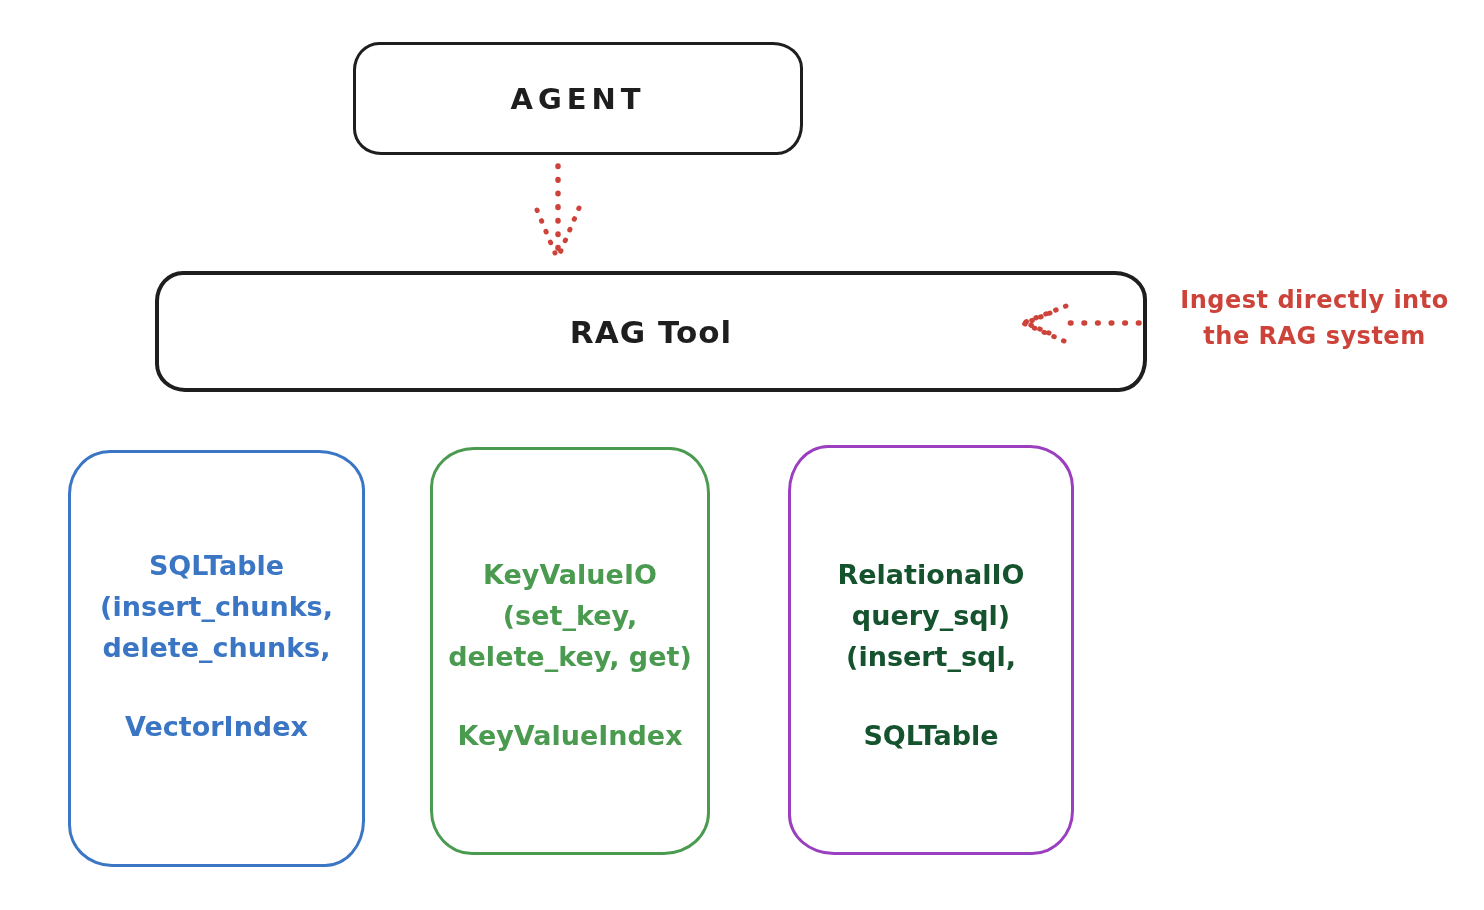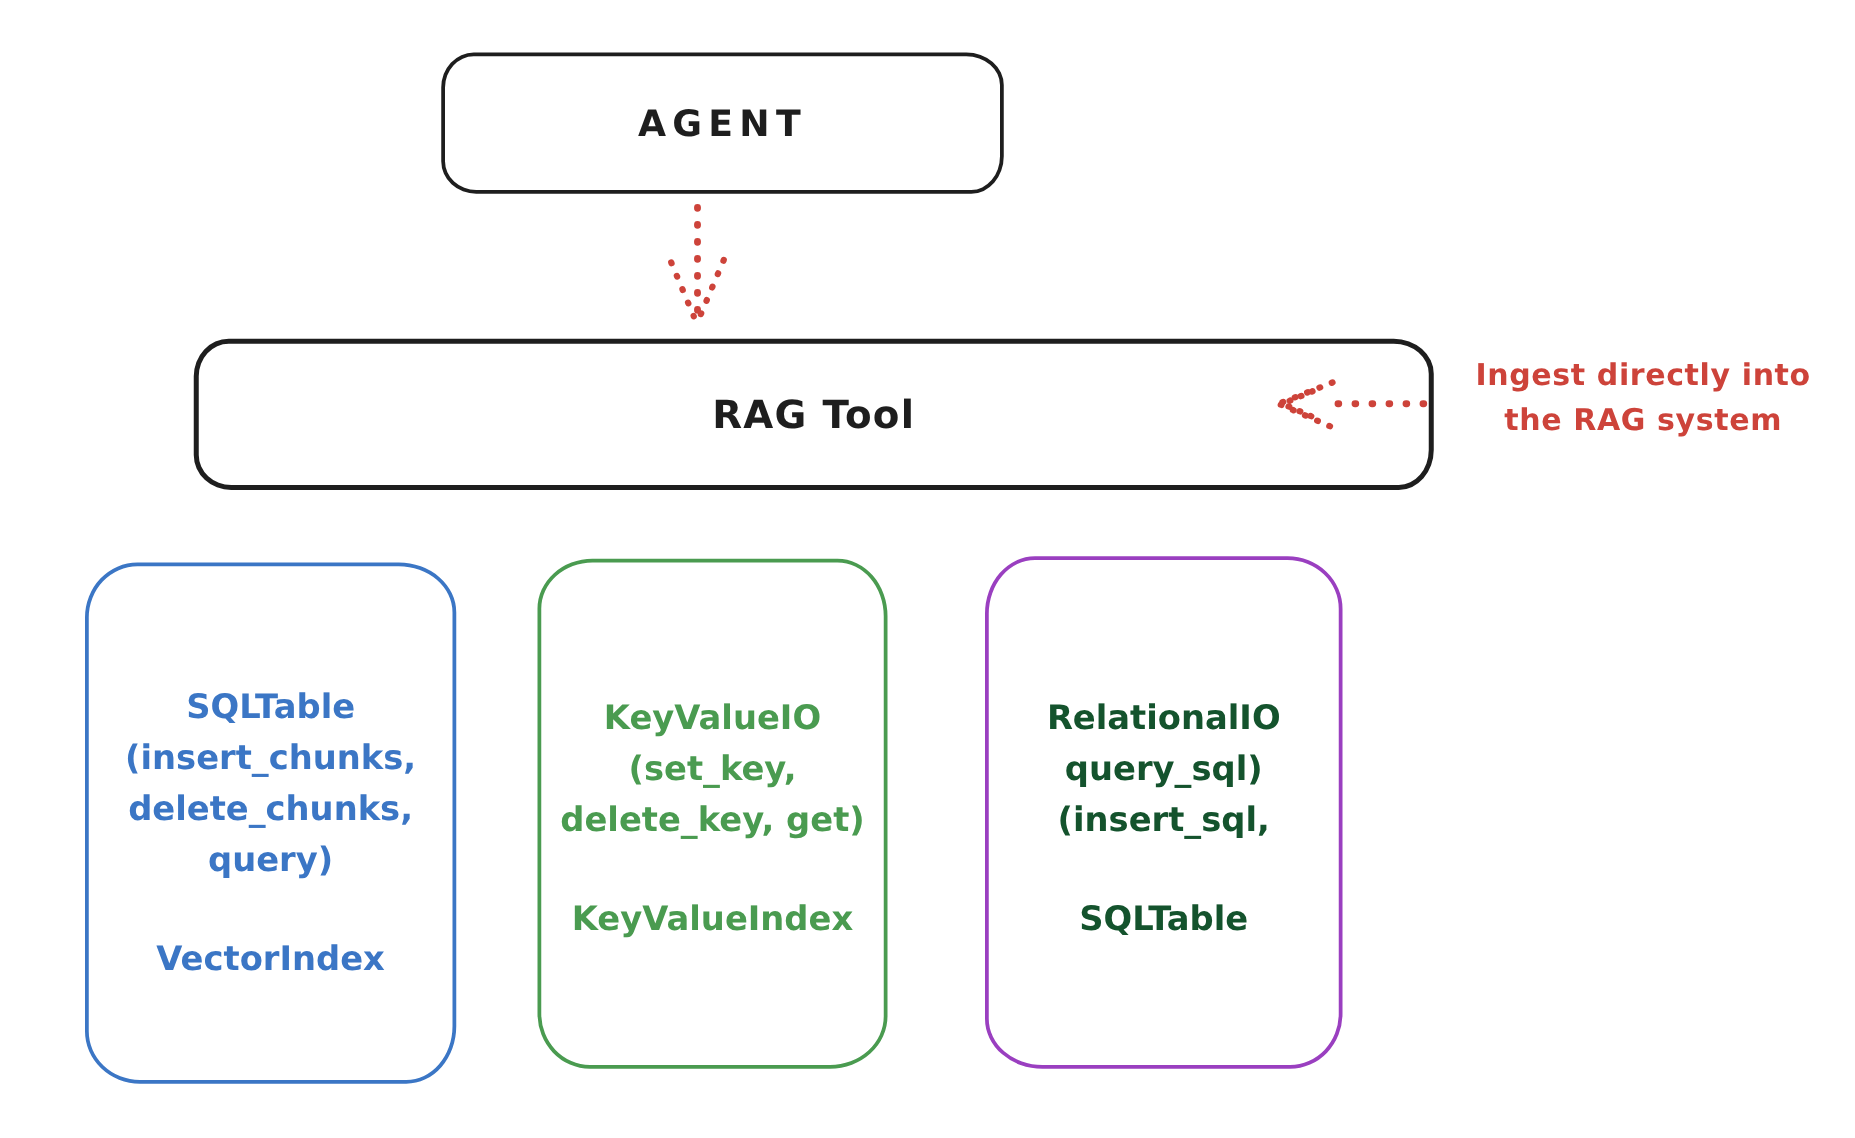--- a/index.html
+++ b/index.html
@@ -124,21 +124,20 @@
   <div class="annotation">
     <div>Ingest directly into</div>
     <div>the RAG system</div>
   </div>
 
   <div class="card card-vector">
     <div class="card-lines">
       <div>SQLTable</div>
       <div>(insert_chunks,</div>
       <div>delete_chunks,</div>
-      <div>query)</div>
     </div>
     <div class="card-index">VectorIndex</div>
   </div>
 
   <div class="card card-keyvalue">
     <div class="card-lines">
       <div>KeyValueIO</div>
       <div>(set_key,</div>
       <div>delete_key, get)</div>
     </div>

